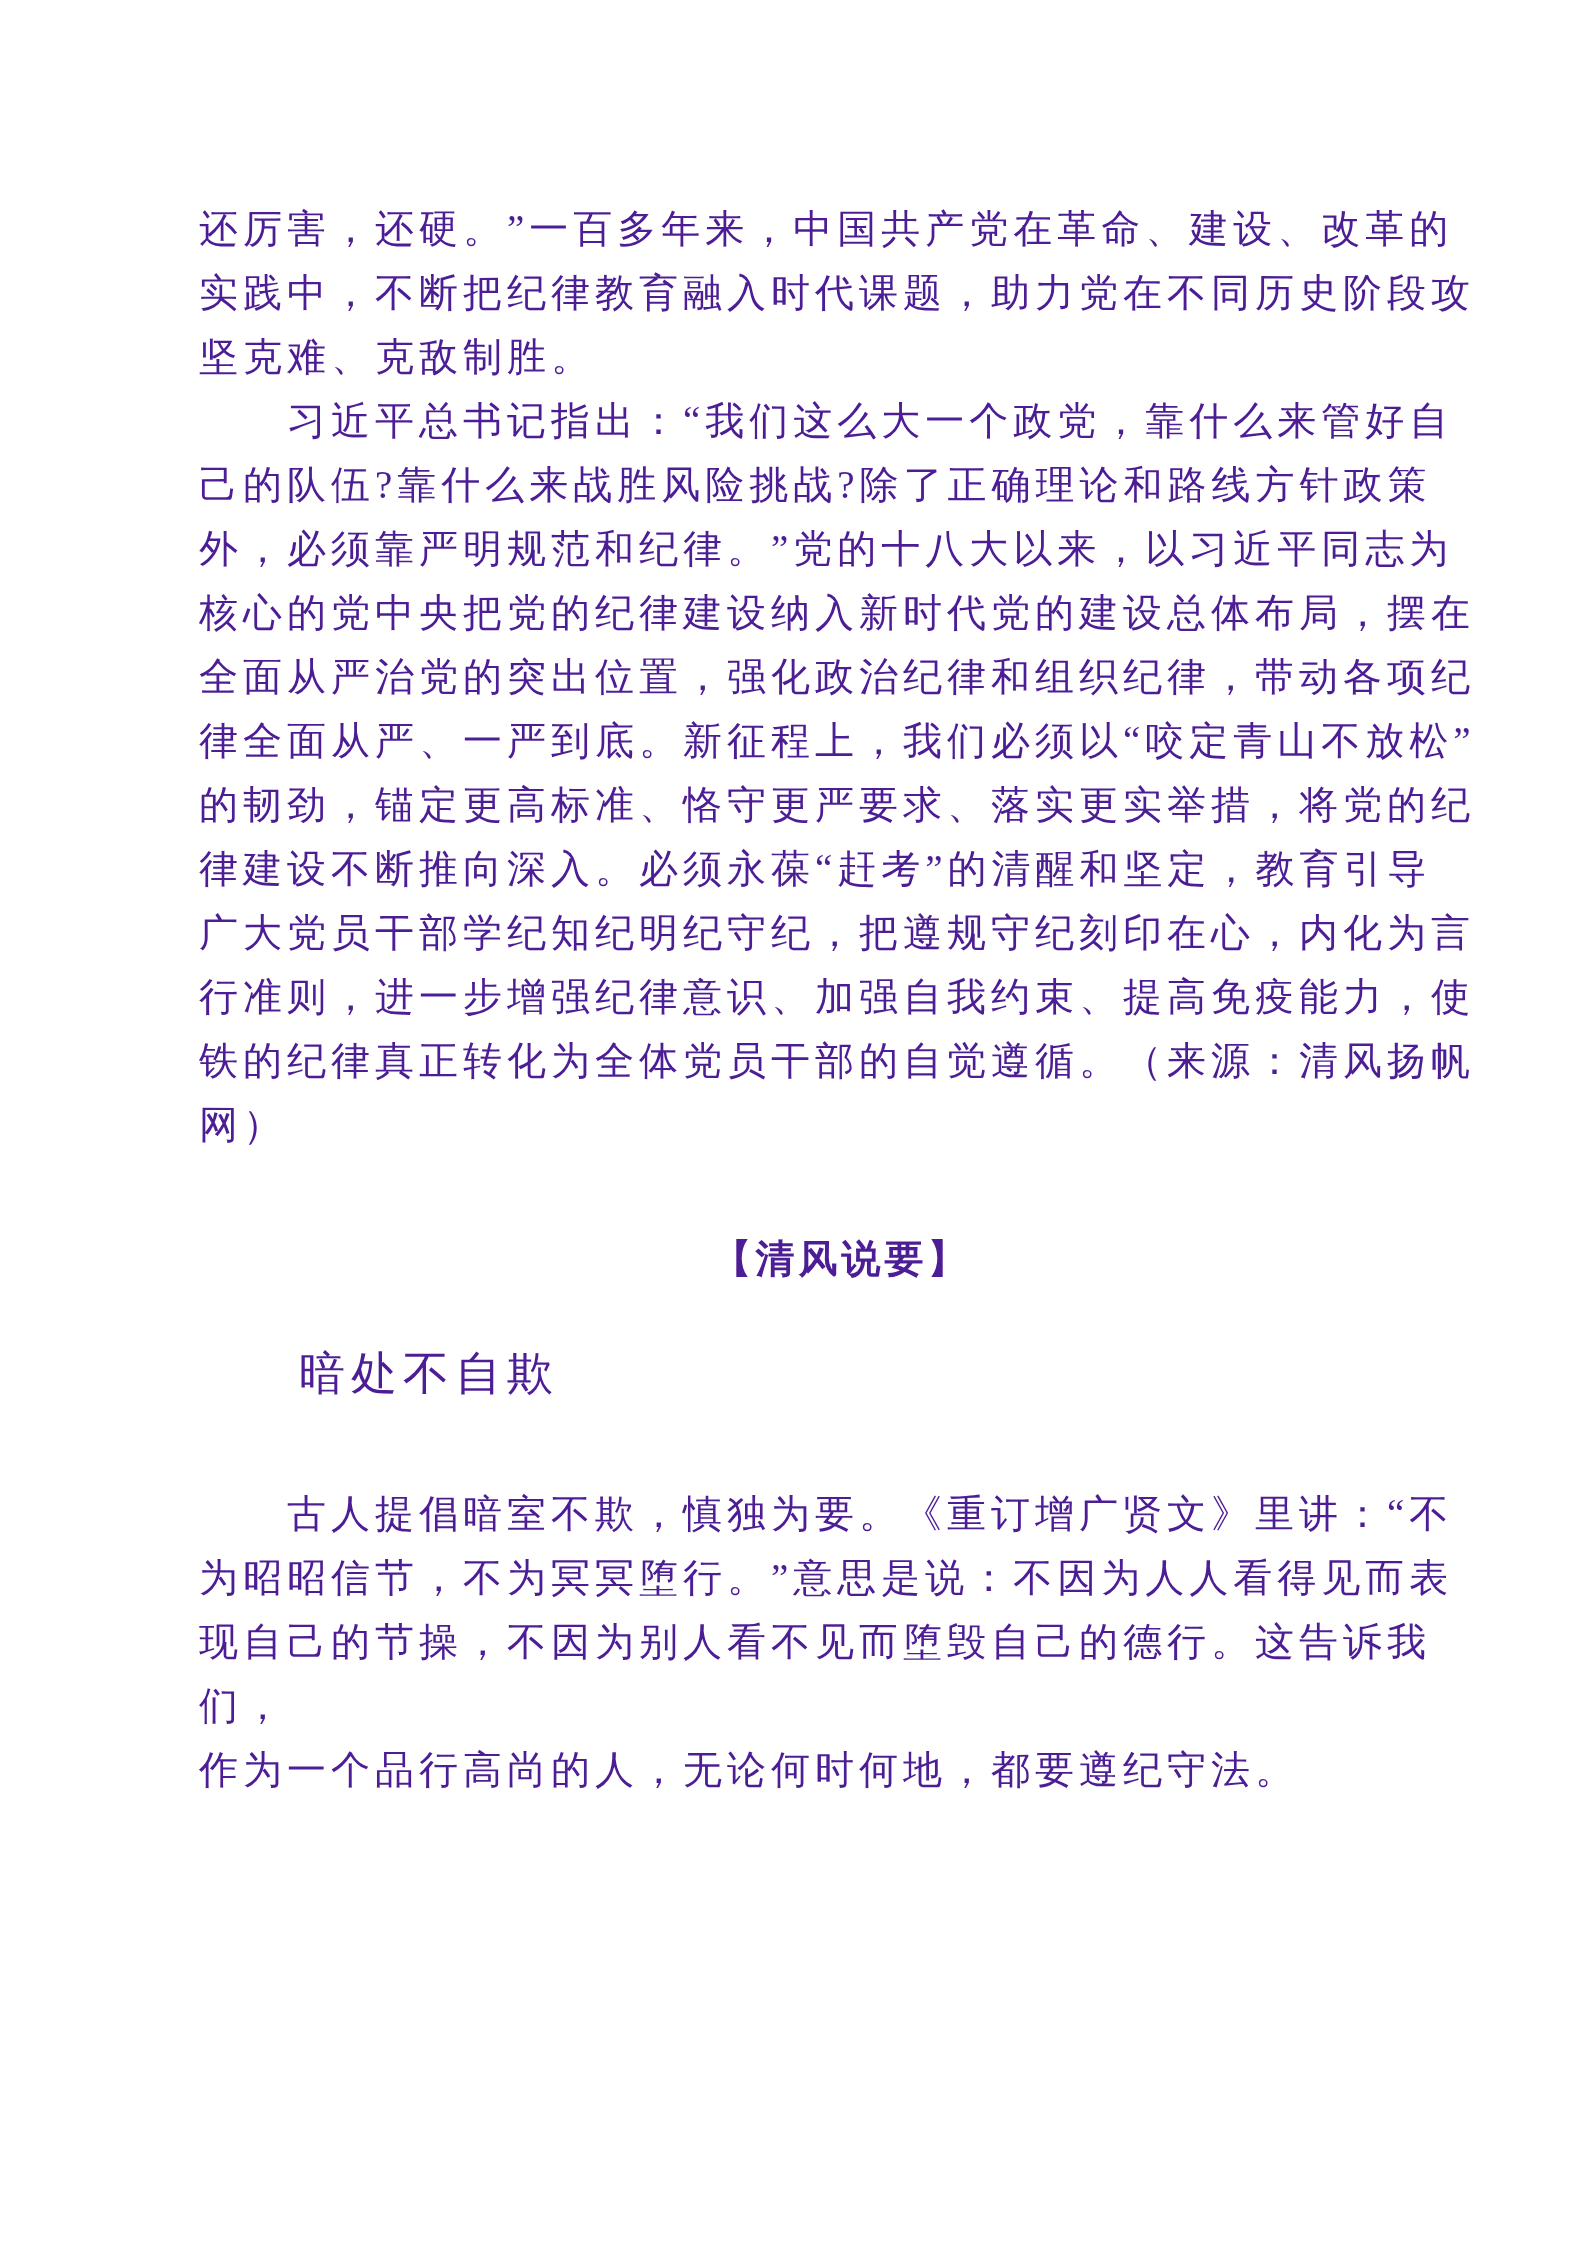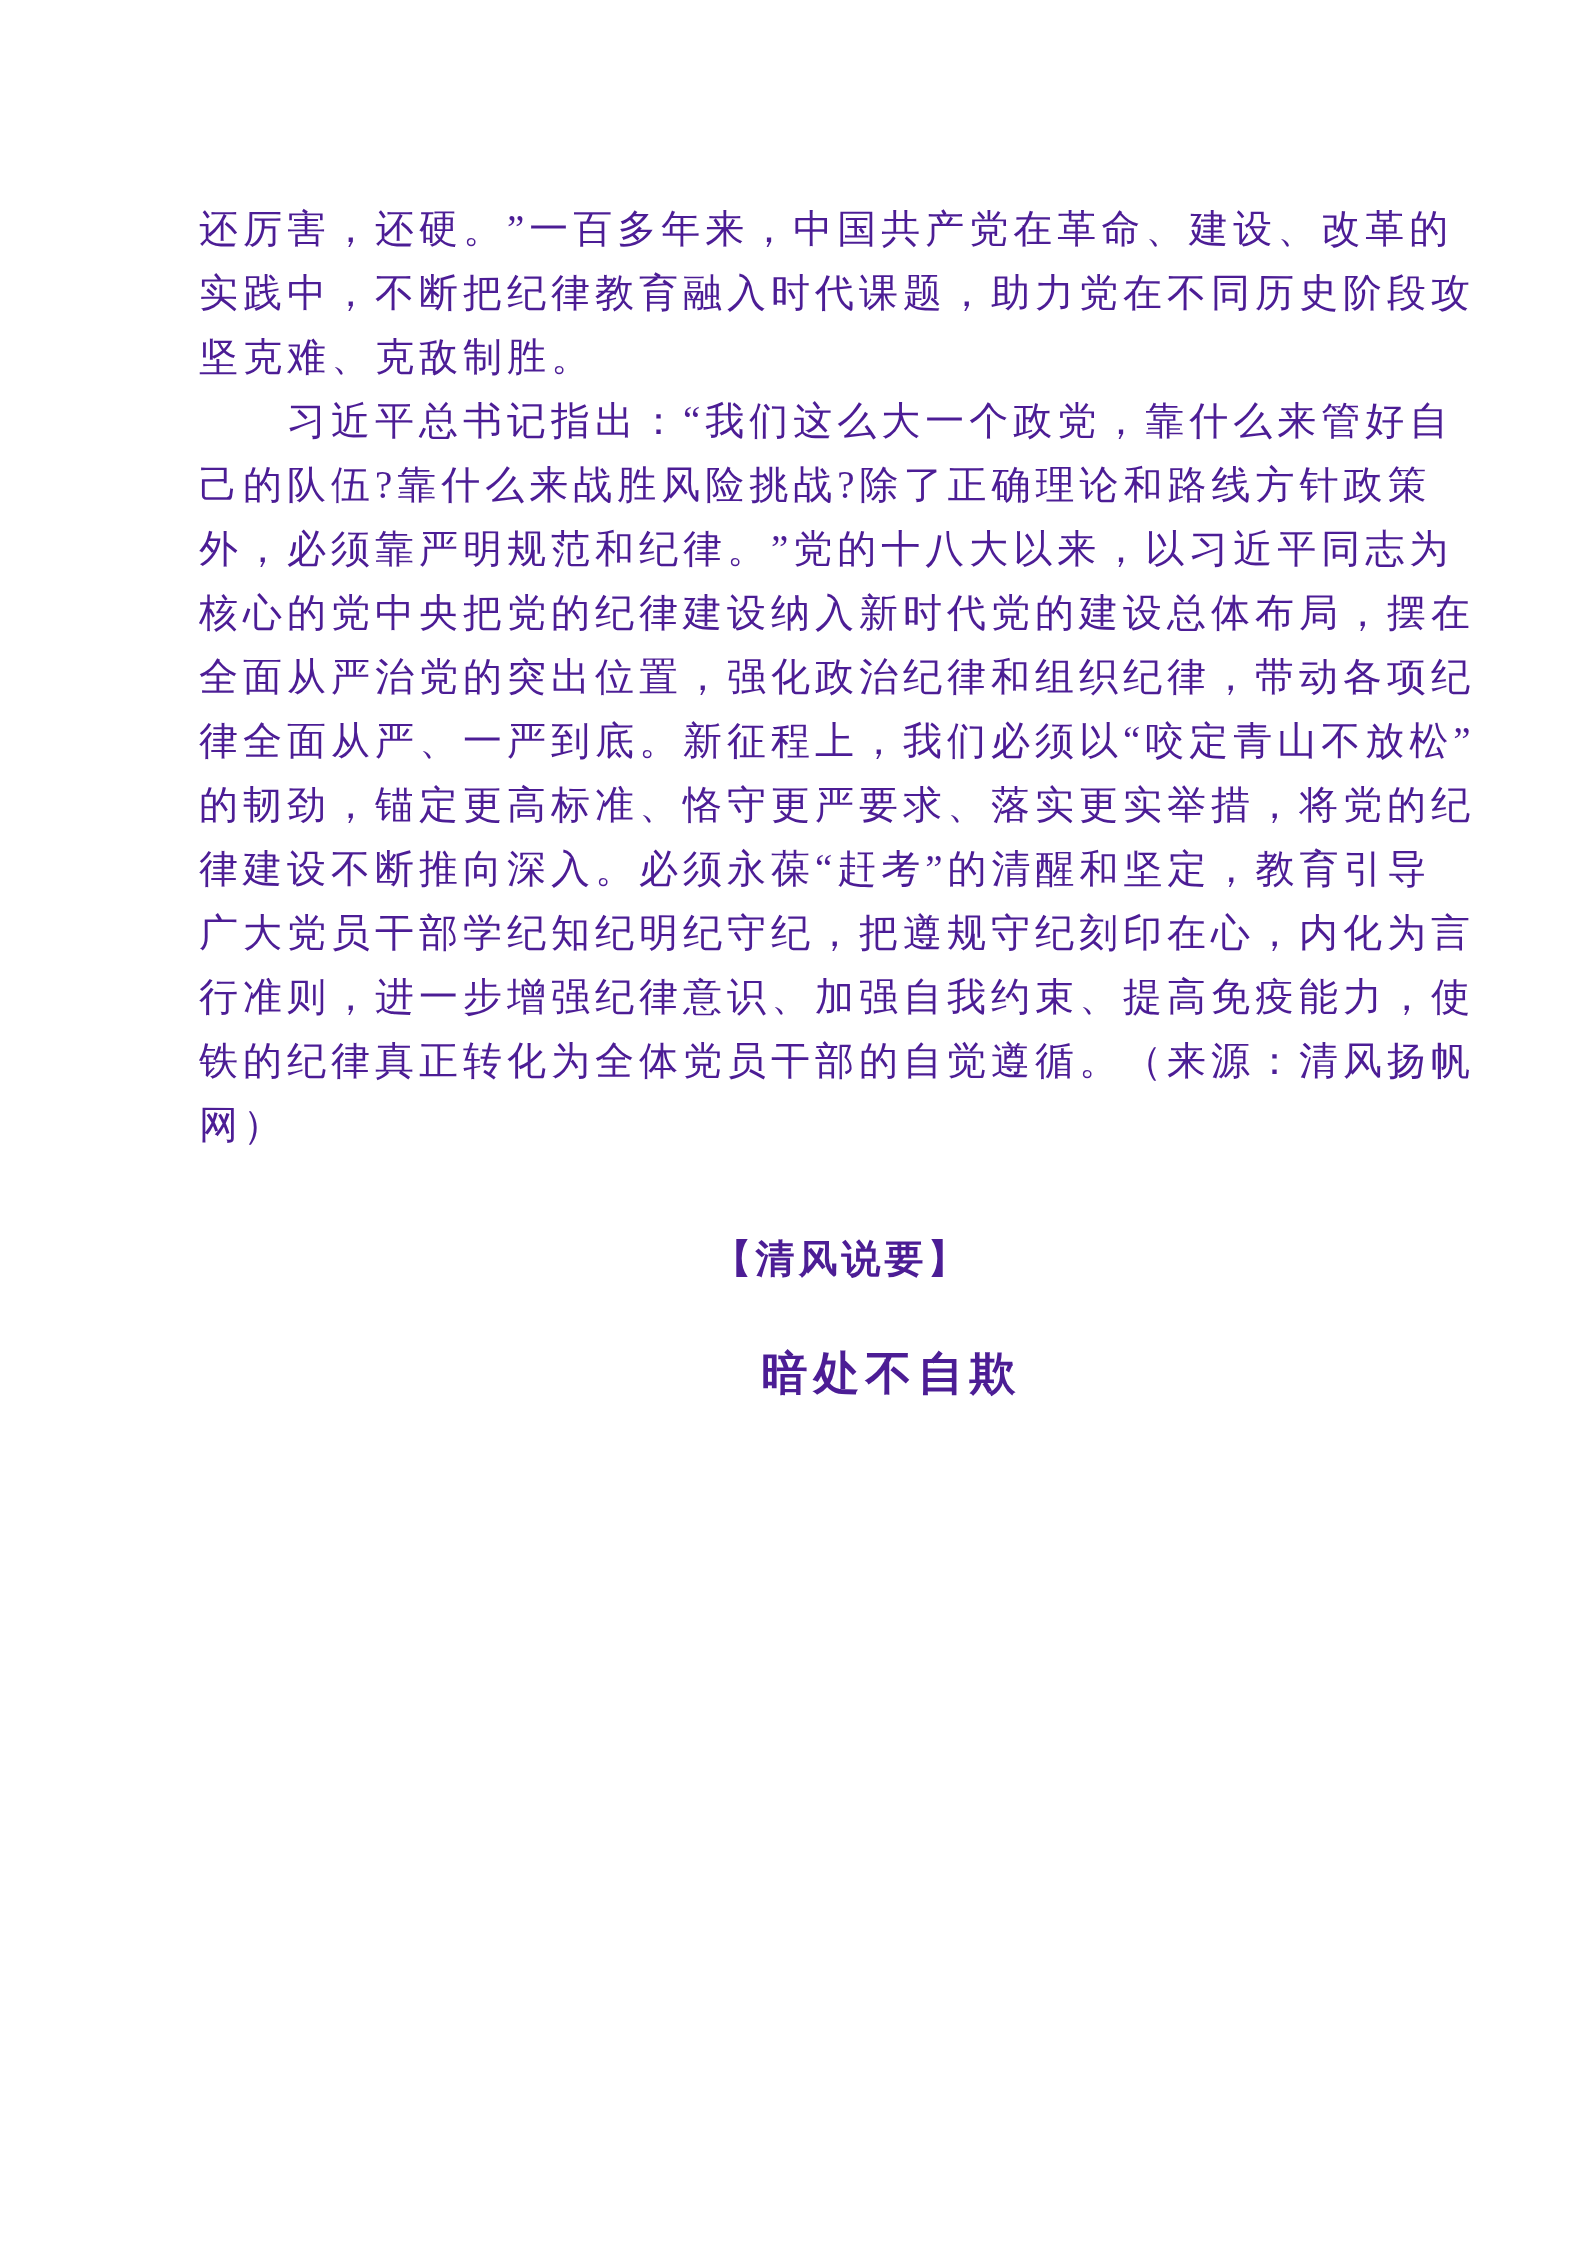--- a/index.html
+++ b/index.html
@@ -42,22 +42,21 @@
     letter-spacing: 4px;
     font-weight: 600;
     text-align: center;
   }
   .doc-title {
     margin: 48px 0 0 0;
     padding-left: 100px;
     font-size: 46px;
     line-height: 70px;
     letter-spacing: 6px;
-    font-weight: bold;
-    text-align: center;
+    font-weight: normal;
   }
   .after-title {
     margin-top: 73px;
   }
   .footer {
     position: absolute;
     left: 0;
     top: 2073px;
     width: 100%;
     text-align: center;
@@ -86,18 +85,22 @@
 律建设不断推向深入。必须永葆“赶考”的清醒和坚定，教育引导
 广大党员干部学纪知纪明纪守纪，把遵规守纪刻印在心，内化为言
 行准则，进一步增强纪律意识、加强自我约束、提高免疫能力，使
 铁的纪律真正转化为全体党员干部的自觉遵循。（来源：清风扬帆
 网）</p>
 
     <p class="section-header">【清风说要】</p>
 
     <h1 class="doc-title">暗处不自欺</h1>
 
+    <p class="par indent after-title">古人提倡暗室不欺，慎独为要。《重订增广贤文》里讲：“不
+为昭昭信节，不为冥冥堕行。”意思是说：不因为人人看得见而表
+现自己的节操，不因为别人看不见而堕毁自己的德行。这告诉我们，
+作为一个品行高尚的人，无论何时何地，都要遵纪守法。</p>
 
 
   </div>
 
   <div class="footer">- 4 -</div>
 </div>
 
 </body></html>

